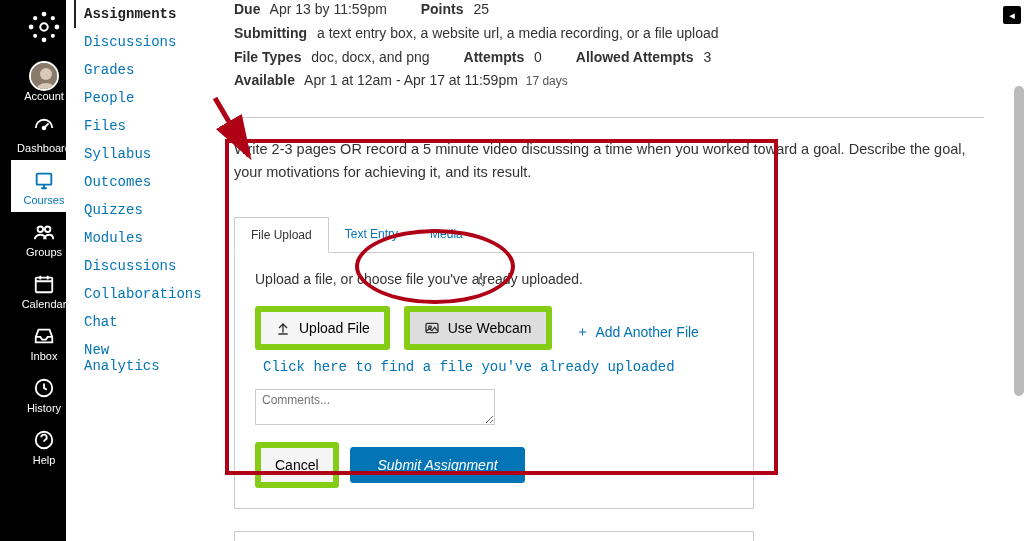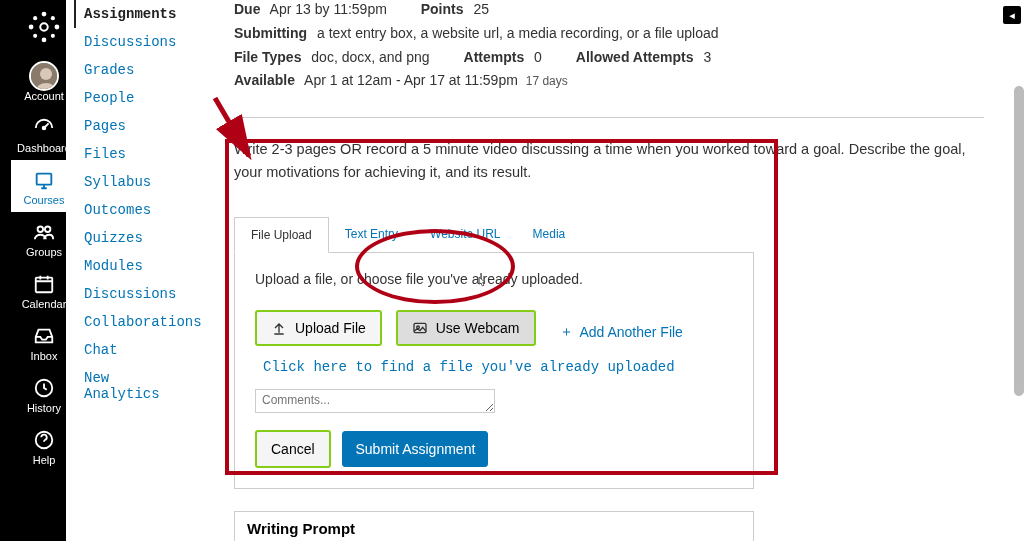--- a/index.html
+++ b/index.html
@@ -28,29 +28,29 @@
 
 .annotation-box { position: absolute; left: 225px; top: 139px; width: 553px; height: 336px; border: 4px solid #b00016; pointer-events: none; }
 .annotation-circle { position: absolute; left: 355px; top: 229px; width: 160px; height: 75px; border: 4px solid #b00016; border-radius: 50%; pointer-events: none; }
 
 .tabs { margin-top: 32px; border-bottom: 1px solid #ccc; display: flex; font-size: 12px; }
 .tab { padding: 10px 16px; color: #0374B5; cursor: pointer; }
 .tab.active { color: #333; border: 1px solid #ccc; border-bottom: 1px solid #fff; margin-bottom: -1px; background: #fff; }
 
 .panel { border: 1px solid #ccc; border-top: none; padding: 18px 20px 20px 20px; font-size: 14px; color: #333; width: 520px; }
 .panel .hint { margin-bottom: 18px; }
-.btn { display: inline-flex; align-items: center; gap: 8px; border: 2px solid #84cc16; background: #f5f5f5; padding: 8px 14px; font-size: 14px; cursor: pointer; border-radius: 3px; }
+.btn { display: inline-flex; align-items: center; gap: 8px; border: 6px solid #84cc16; background: #f5f5f5; padding: 8px 14px; font-size: 14px; cursor: pointer; border-radius: 3px; }
 .btn + .btn { margin-left: 10px; }
 .btn.hover { background: #ddd; }
 .link-blue { color: #0374B5; cursor: pointer; }
 .add-another { margin: 18px 0 12px 20px; display: inline-flex; align-items: center; gap: 6px; }
 .already { display: block; margin: 6px 0 14px 8px; font-family: Liberation Mono, monospace; }
-textarea.comments { width: 240px; height: 24px; resize: both; border: 1px solid #ccc; padding: 3px 6px; font-size: 12px; color: #888; font-family: inherit; }
+textarea.comments { width: 240px; height: 36px; resize: both; border: 1px solid #ccc; padding: 3px 6px; font-size: 12px; color: #888; font-family: inherit; }
 .action-row { margin-top: 14px; }
-.btn-primary { background: #0374B5; color: #fff; border: 1px solid #0374B5; padding: 9px 12px; font-size: 14px; border-radius: 3px; cursor: pointer; margin-left: 8px; }
+.btn-primary { background: #0374B5; color: #fff; border: 1px solid #0374B5; padding: 9px 26px; font-size: 14px; border-radius: 3px; cursor: pointer; margin-left: 8px; font-style: italic; }
 
 .rubric-title { font-size: 15px; font-weight: 600; margin-top: 22px; padding: 8px 12px; border: 1px solid #ccc; border-bottom: none; }
 
 .scrollbar { position: absolute; right: 0; top: 86px; width: 10px; height: 310px; background: #bbb; border-radius: 5px; }
 
 .cursor { position: absolute; left: 474px; top: 275px; font-size: 12px; }
 
 .badge-top { position: absolute; right: 3px; top: 6px; width: 18px; height: 18px; background: #000; color: #fff; font-size: 11px; display:flex; align-items:center; justify-content:center; border-radius:2px; }
 </style>
 </head>
@@ -147,21 +147,20 @@
       </div>
     <div class="label">Help</div>
   </div>
 </div>
 
 <div class="course-nav">
   <a class="active">Assignments</a>
   <a>Discussions</a>
   <a>Grades</a>
   <a>People</a>
-  <a>Pages</a>
   <a>Files</a>
   <a>Syllabus</a>
   <a>Outcomes</a>
   <a>Quizzes</a>
   <a>Modules</a>
   <a>Discussions</a>
   <a>Collaborations</a>
   <a>Chat</a>
   <a>New Analytics</a>
 </div>
@@ -193,21 +192,20 @@
       <span style="font-size:12px; color:#555; margin-left:4px;">17 days</span>
     </div>
     <hr>
   </div>
 
   <div class="instr">Write 2-3 pages OR record a 5 minute video discussing a time when you worked toward a goal. Describe the goal, your motivations for achieving it, and its result.</div>
 
   <div class="tabs" style="width:520px;">
     <div class="tab active">File Upload</div>
     <div class="tab">Text Entry</div>
-    <div class="tab">Website URL</div>
     <div class="tab">Media</div>
   </div>
 
   <div class="panel">
     <div class="hint">Upload a file, or choose file you've already uploaded.</div>
     <button class="btn">
       <svg width="16" height="16" viewBox="0 0 24 24" fill="none" stroke="#333" stroke-width="2">
           <path d="M12 19V6M6 12l6-6 6 6M5 21h14"></path>
         </svg>
       <span>Upload File</span>

